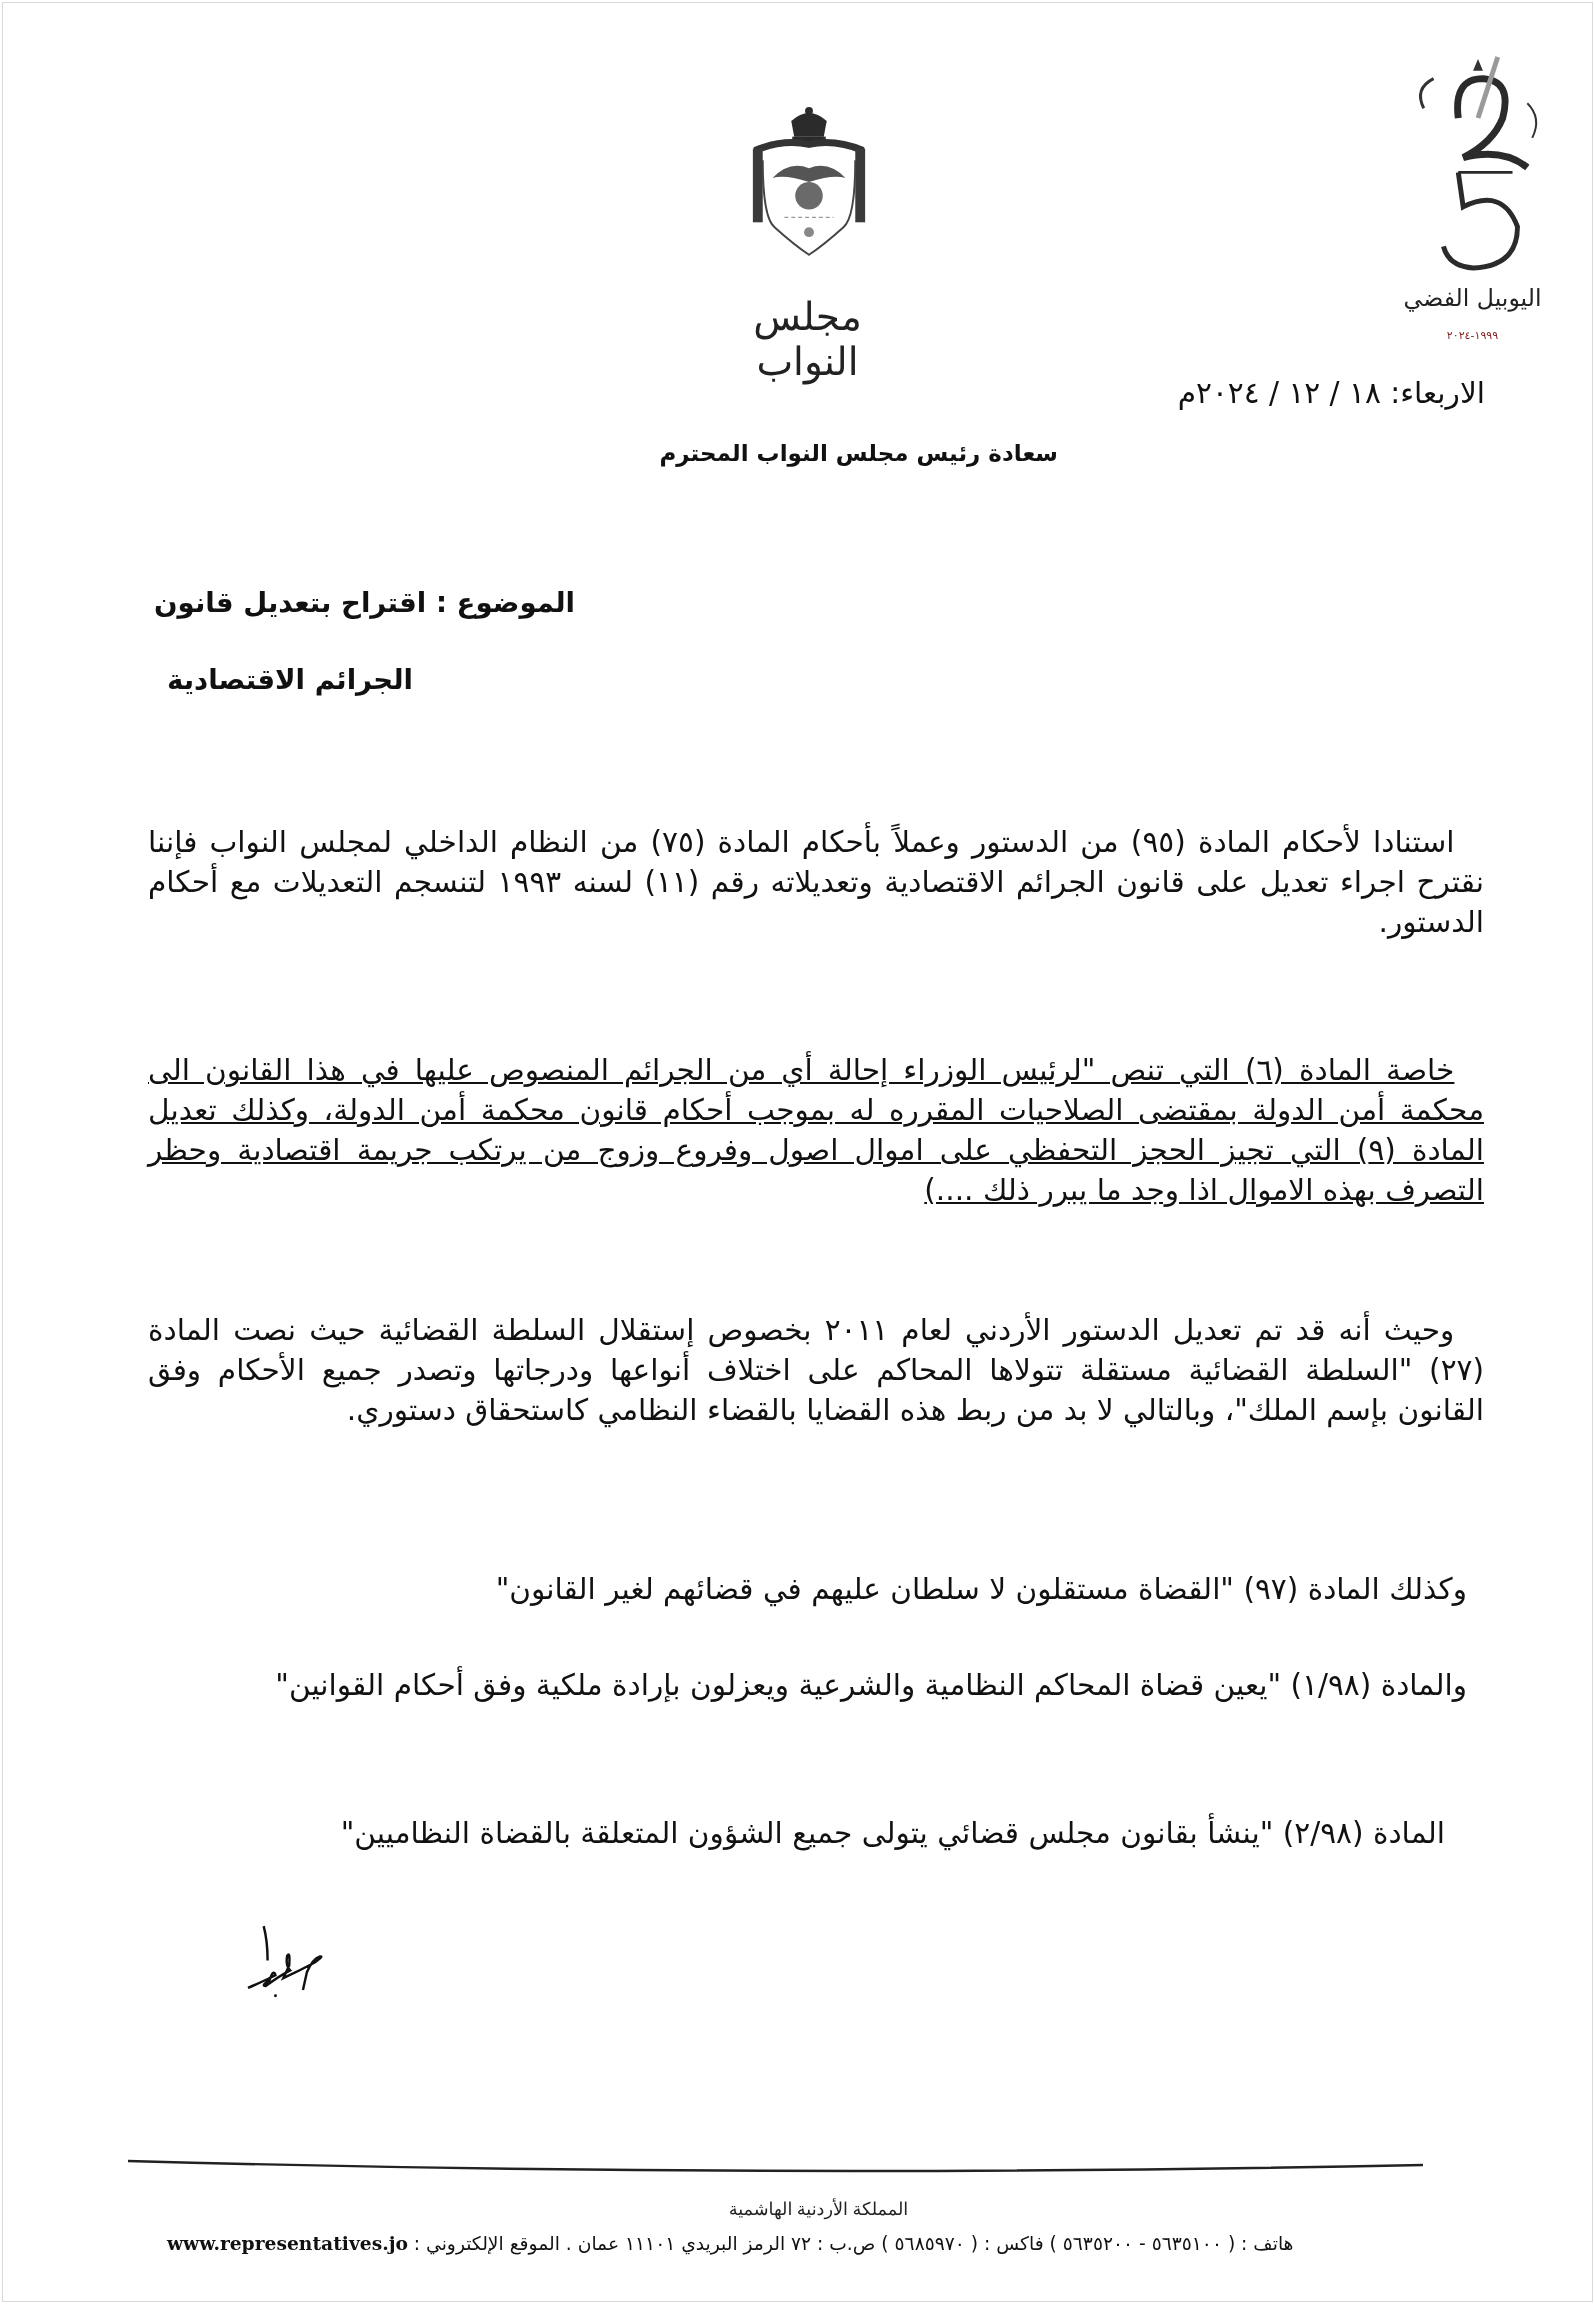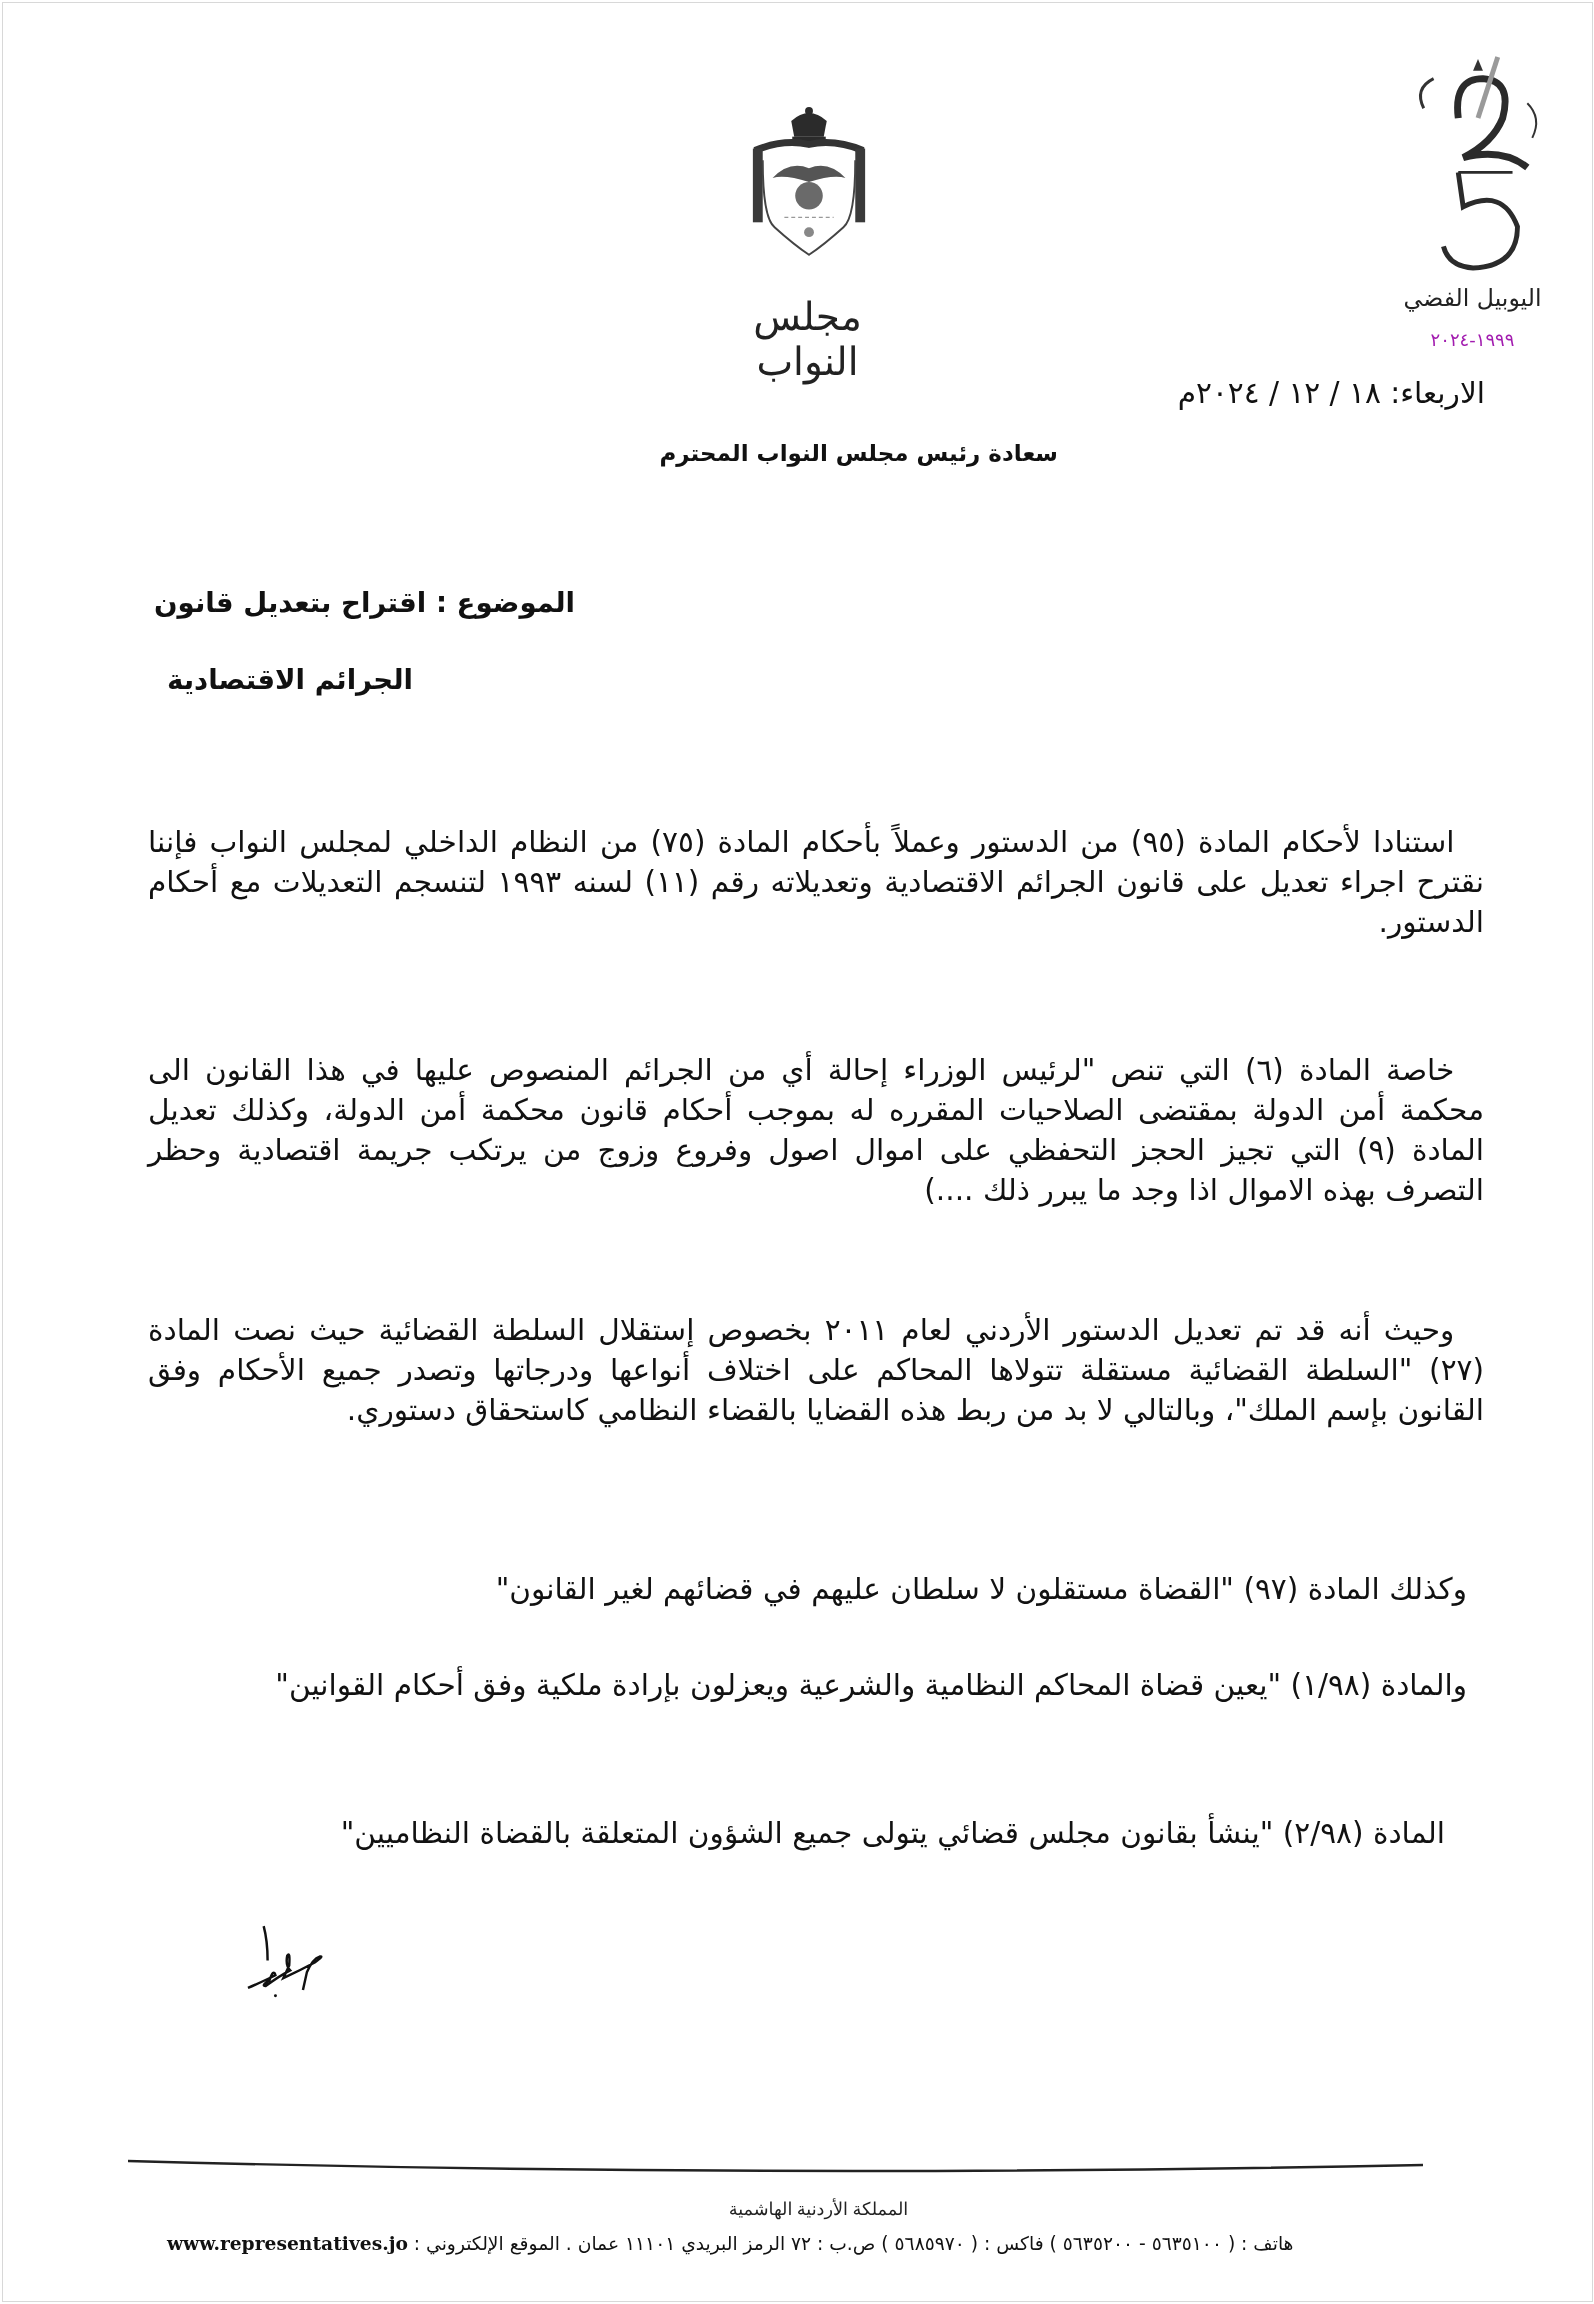--- a/index.html
+++ b/index.html
@@ -15,31 +15,31 @@
   .rtl { direction: rtl; text-align: left; }
 
   
   .coat { left: 745px; top: 99px; width: 128px; height: 158px; }
   .council-name { left: 709px; top: 294px; width: 197px; text-align: center;
     font-family: "DejaVu Serif", serif; font-size: 39px; color: #222; }
   .jubilee-logo { left: 1404px; top: 49px; width: 148px; height: 227px; }
   .jubilee-title { left: 1389px; top: 284px; width: 167px; text-align: center;
     font-family: "DejaVu Serif", serif; font-size: 23.6px; color: #222; }
   .jubilee-years { left: 1389px; top: 329px; width: 167px; text-align: center;
-    font-size: 18px; color: #a21caf; letter-spacing: 1px; }
+    font-size: 11px; color: #7f1d1d; letter-spacing: 1px; }
 
   .date-line { right: 110px; top: 376px; font-size: 29.6px; color: #111; }
   .addressee { right: 537px; top: 440px; font-size: 23px; font-weight: bold; }
   .subject-1 { right: 1020px; top: 586px; font-size: 27.6px; font-weight: bold; }
   .subject-2 { right: 1182px; top: 663px; font-size: 27.6px; font-weight: bold; }
 
   .body-text { left: 148px; right: 111px; font-size: 29.6px; line-height: 40px;
     text-align: justify; text-align-last: right; }
   .p1 { top: 822px; text-indent: 29.6px; }
-  .p2 { top: 1050px; text-indent: 29.6px; }
+  .p2 { top: 1050px; text-indent: 29.6px; text-decoration: underline; }
   .p3 { top: 1310px; text-indent: 29.6px; }
   .p4 { top: 1569px; left: 394px; right: 128px; text-align: right; }
   .p5 { top: 1665px; right: 128px; left: 158px; text-align-last: right; }
   .p6 { top: 1813px; right: 150px; left: 177px; text-align: right; }
 
   .signature { left: 246px; top: 1921px; width: 108px; height: 79px; }
 
   
   .footer-rule { left: 128px; top: 2157px; width: 1295px; height: 29.6px; }
   .footer-kingdom { left: 0; right: 0; top: 2199px; text-align: center;

